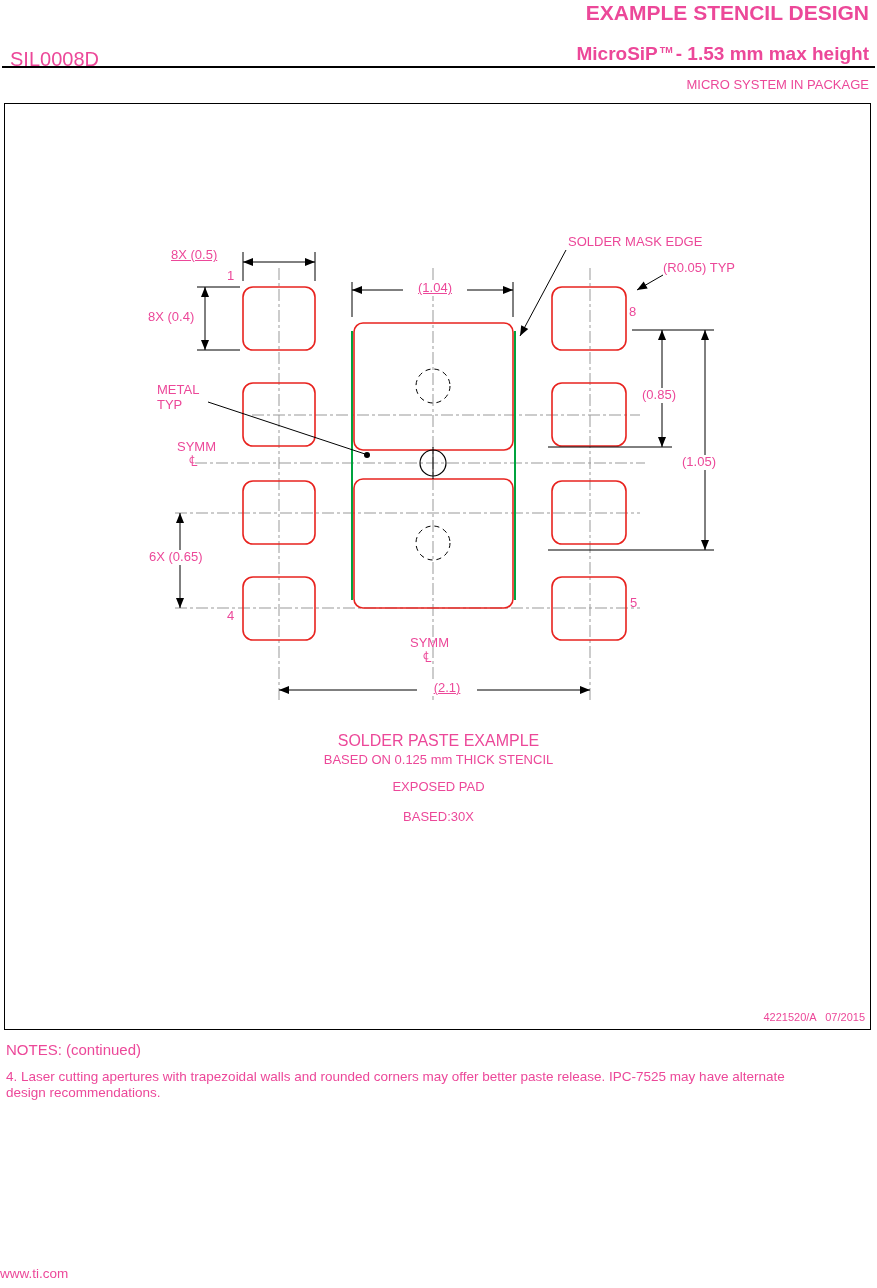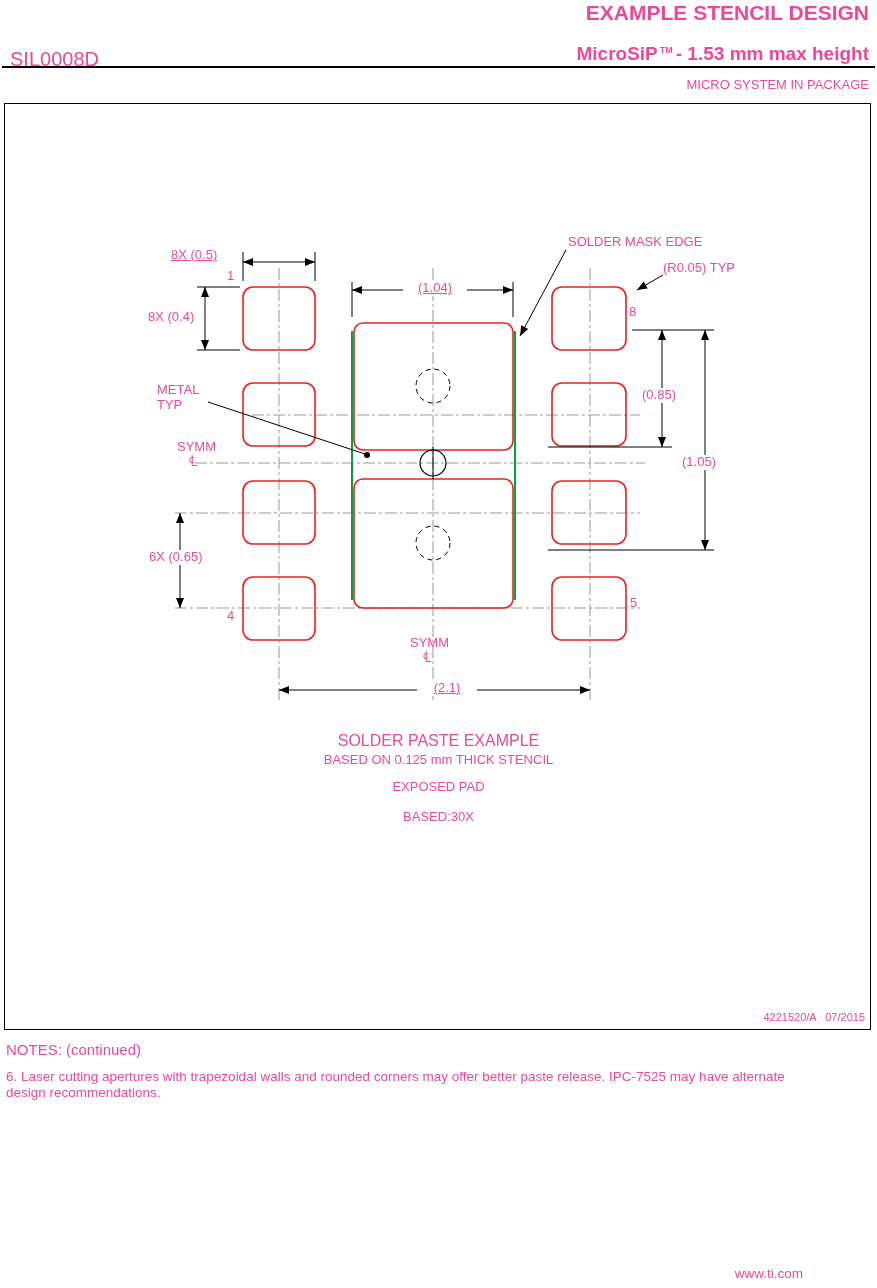--- a/index.html
+++ b/index.html
@@ -29,21 +29,21 @@
   .cap-sub   { top:752px; font-size:13px; }
   .cap-l1    { top:779px; font-size:13px; }
   .cap-l2    { top:794px; font-size:13px; }
   .cap-l3    { top:809px; font-size:13px; }
 
   .doc-number { position:absolute; right:12px; top:1011px; font-size:11px; white-space:pre; }
 
   .notes-header { position:absolute; left:6px; top:1041px; font-size:15px; }
   .note-text    { position:absolute; left:6px; top:1069px; width:864px; font-size:13.5px;
                   white-space:pre-line; line-height:1.2; }
-  .footer { position:absolute; left:12px; top:1266px; width:791px; text-align:right; font-size:13.5px; }
+  .footer { position:absolute; left:0; top:1266px; width:791px; text-align:left; font-size:13.5px; }
 </style>
 </head>
 <body>
 
 <div class="page">
 
   <div class="doc-title">EXAMPLE STENCIL DESIGN</div>
   <div class="part-number">SIL0008D</div>
   <div class="subtitle"><span>MicroSiP</span><sup>TM</sup><span>- 1.53 mm max height</span></div>
   <div class="header-rule"></div>
@@ -148,18 +148,18 @@
   <div class="lbl bg ctr" style="left:417px; top:681px; width:56px;text-decoration:underline;">(2.1)</div>
 
   <div class="cap cap-title">SOLDER PASTE EXAMPLE</div>
   <div class="cap cap-sub">BASED ON 0.125 mm THICK STENCIL</div>
   <div class="cap cap-l1">EXPOSED PAD</div>
   <div class="cap cap-l3">BASED:30X</div>
 
   <div class="doc-number">4221520/A   07/2015</div>
 
   <div class="notes-header">NOTES: (continued)</div>
-  <div class="note-text">6. Laser cutting apertures with trapezoidal walls and rounded corners may offer better paste release. IPC-7525 may have alternate
+  <div class="note-text">4. Laser cutting apertures with trapezoidal walls and rounded corners may offer better paste release. IPC-7525 may have alternate
     design recommendations.</div>
 
   <div class="footer">www.ti.com</div>
 
 </div>
 
 </body></html>

